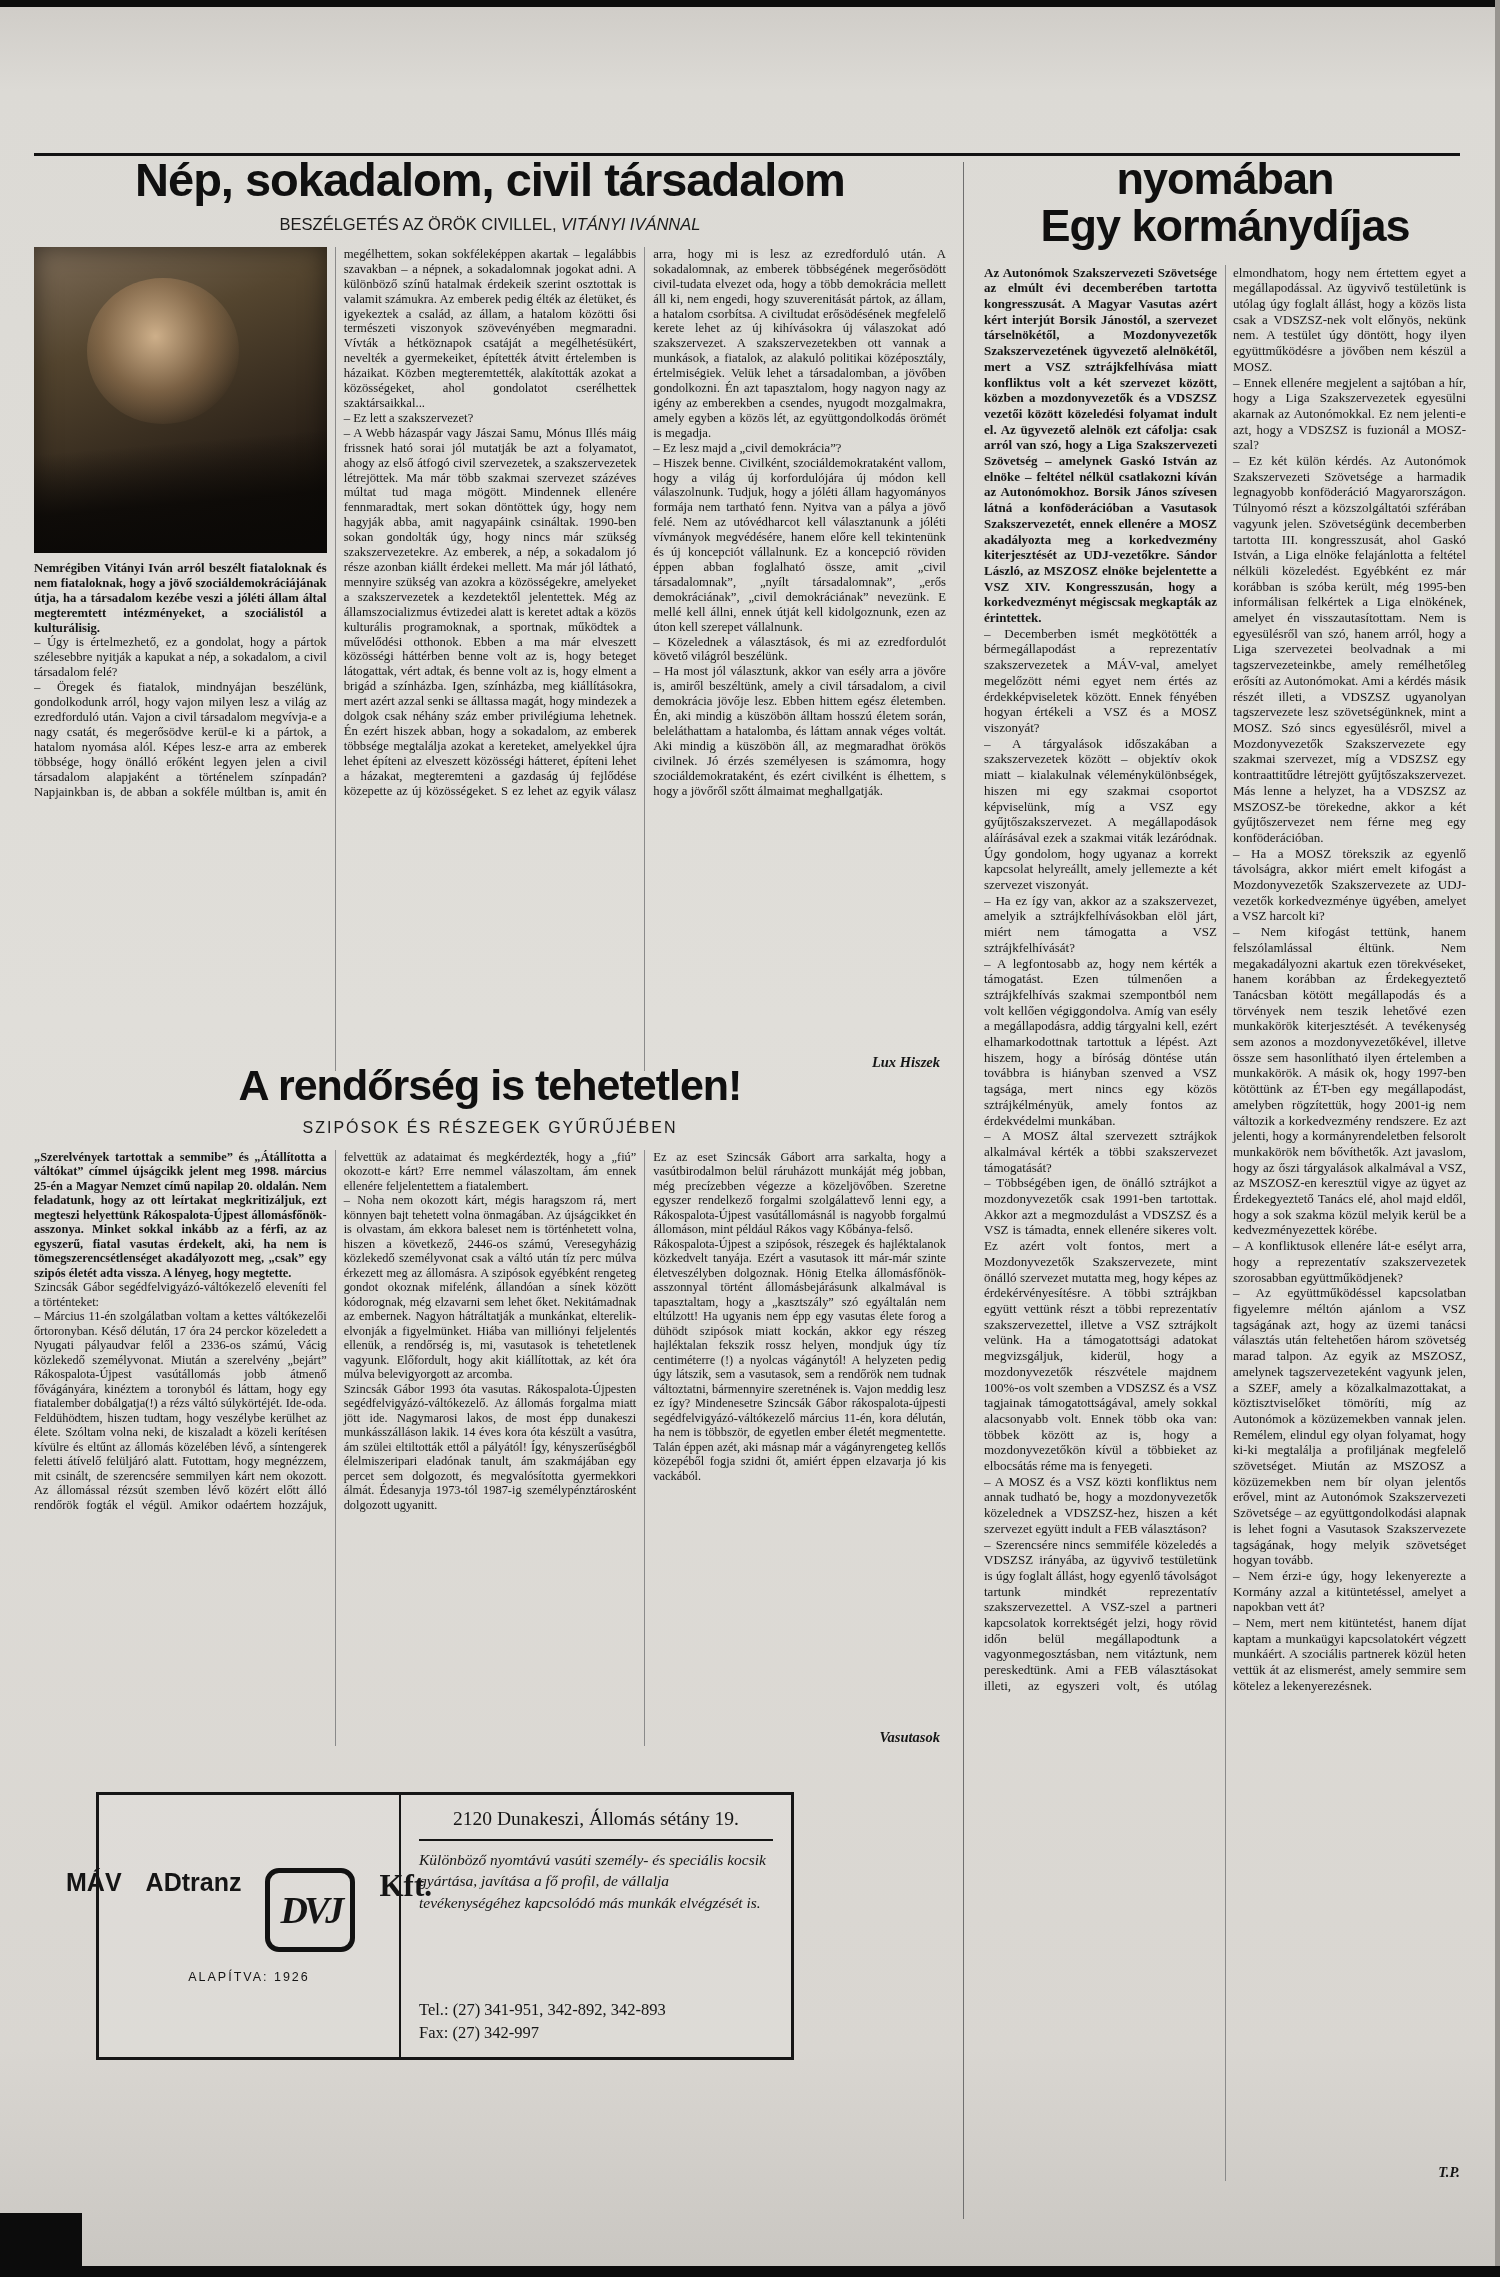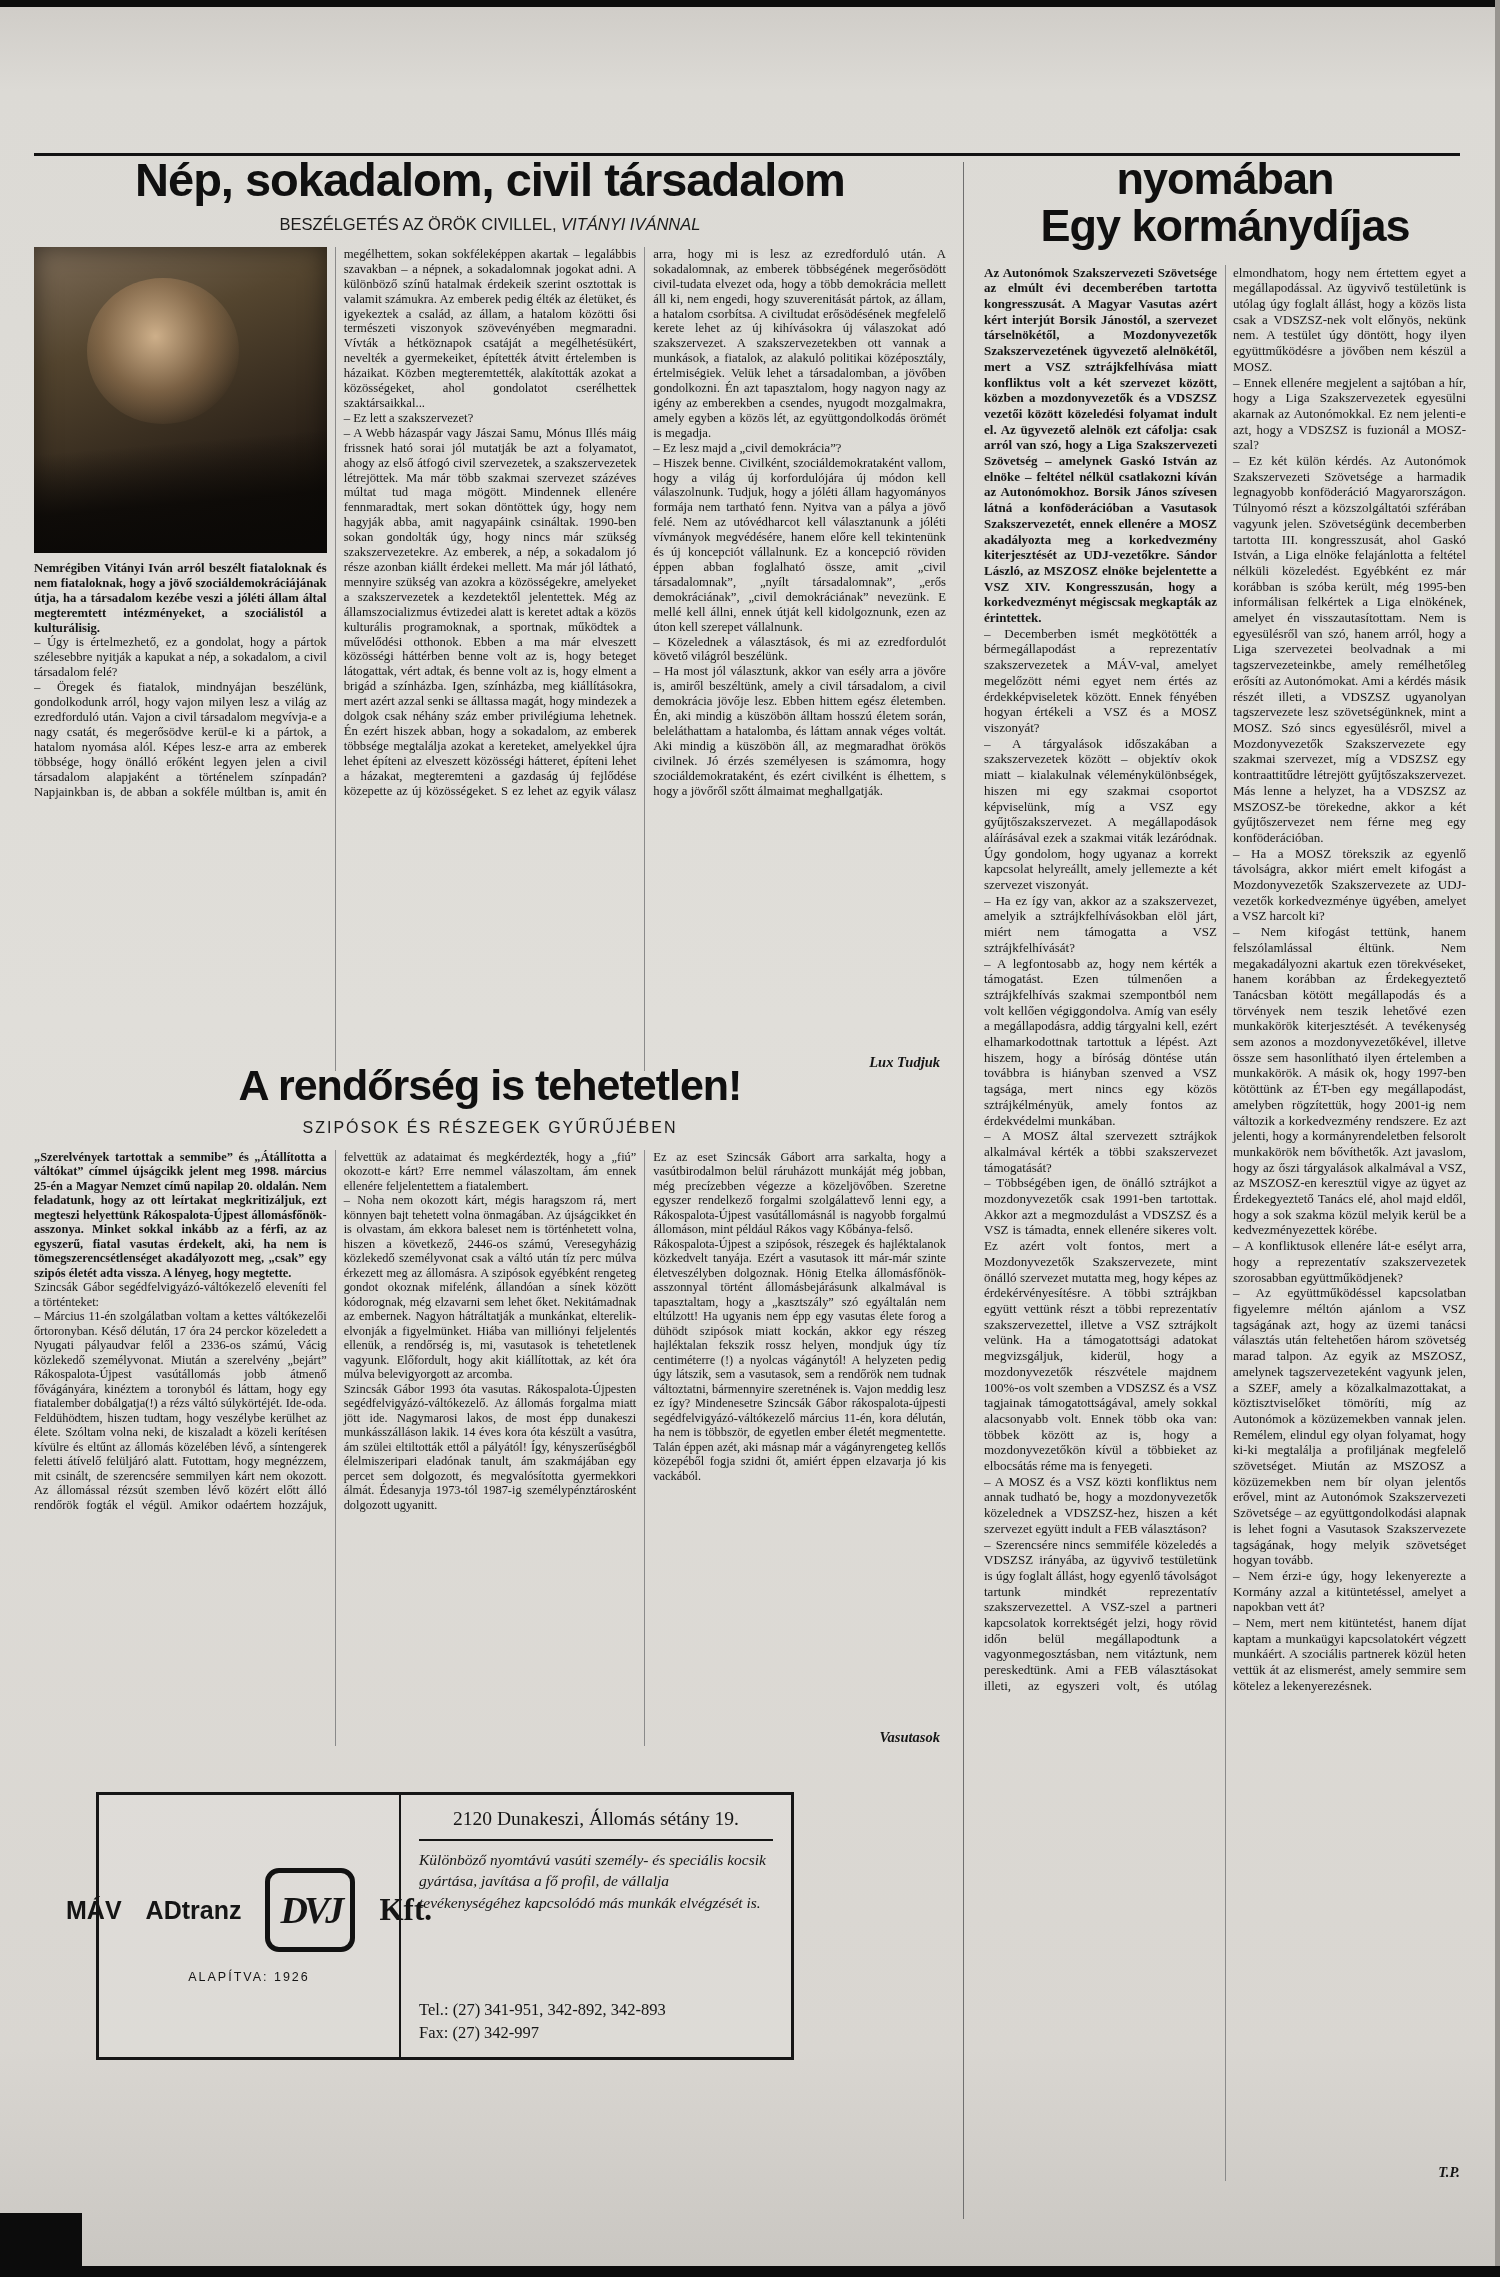--- a/index.html
+++ b/index.html
@@ -67,21 +67,21 @@
   .art-gov .headline { font-size:45px; line-height:1.04; }
   .art-gov .body-wrap { margin-top:15px; height:1916px; }
   .art-gov .cols { height:1916px; column-count:2; column-gap:16px;
                    font-size:13px; line-height:15.7px; }
 
   
   .ad-box { position:absolute; left:96px; top:1792px; width:692px; height:262px;
             border:3px solid #161616; display:flex; background:rgba(255,255,255,.12); }
   .ad-left { width:300px; border-right:2px solid #161616; display:flex; flex-direction:column;
              align-items:center; justify-content:center; gap:8px; }
-  .ad-brandrow { display:flex; align-items:center; gap:24px; }
+  .ad-brandrow { display:flex; gap:24px; }
   .ad-mav { font-family:"Liberation Sans",sans-serif; font-weight:700; font-size:25px; }
   .ad-adtranz { font-family:"Liberation Sans",sans-serif; font-weight:700; font-size:25px; }
   .dvj-logo { width:80px; height:74px; border:5px solid #121212; border-radius:14px;
               display:flex; align-items:center; justify-content:center;
               font-style:italic; font-weight:bold; font-size:38px; letter-spacing:-4px; }
   .ad-kft { font-size:31px; font-weight:bold; }
   .ad-founded { font-family:"Liberation Sans",sans-serif; font-size:12.5px; letter-spacing:2px;
                 margin-top:10px; }
   .ad-right { flex:1; padding:13px 18px 14px; display:flex; flex-direction:column; }
   .ad-address { font-weight:normal; font-size:19.5px; text-align:center; }
@@ -112,21 +112,21 @@
         <div class="lead flow">Nemrégiben Vitányi Iván arról beszélt fiataloknak és nem fiataloknak, hogy a jövő szociáldemokráciájának útja, ha a társadalom kezébe veszi a jóléti állam által megteremtett intézményeket, a szociálistól a kulturálisig.</div>
         <div class="flow">– Úgy is értelmezhető, ez a gondolat, hogy a pártok szélesebbre nyitják a kapukat a nép, a sokadalom, a civil társadalom felé?
 – Öregek és fiatalok, mindnyájan beszélünk, gondolkodunk arról, hogy vajon milyen lesz a világ az ezredforduló után. Vajon a civil társadalom megvívja-e a nagy csatát, és megerősödve kerül-e ki a pártok, a hatalom nyomása alól. Képes lesz-e arra az emberek többsége, hogy önálló erőként legyen jelen a civil társadalom alapjaként a történelem színpadán? Napjainkban is, de abban a sokféle múltban is, amit én megélhettem, sokan sokféleképpen akartak – legalábbis szavakban – a népnek, a sokadalomnak jogokat adni. A különböző színű hatalmak érdekeik szerint osztottak is valamit számukra. Az emberek pedig élték az életüket, és igyekeztek a család, az állam, a hatalom közötti ősi természeti viszonyok szövevényében megmaradni. Vívták a hétköznapok csatáját a megélhetésükért, nevelték a gyermekeiket, építették átvitt értelemben is házaikat. Közben megteremtették, alakították azokat a közösségeket, ahol gondolatot cserélhettek szaktársaikkal...
 – Ez lett a szakszervezet?
 – A Webb házaspár vagy Jászai Samu, Mónus Illés máig frissnek ható sorai jól mutatják be azt a folyamatot, ahogy az első átfogó civil szervezetek, a szakszervezetek létrejöttek. Ma már több szakmai szervezet százéves múltat tud maga mögött. Mindennek ellenére fennmaradtak, mert sokan döntöttek úgy, hogy nem hagyják abba, amit nagyapáink csináltak. 1990-ben sokan gondolták úgy, hogy nincs már szükség szakszervezetekre. Az emberek, a nép, a sokadalom jó része azonban kiállt érdekei mellett. Ma már jól látható, mennyire szükség van azokra a közösségekre, amelyeket a szakszervezetek a kezdetektől jelentettek. Még az államszocializmus évtizedei alatt is keretet adtak a közös kulturális programoknak, a sportnak, működtek a művelődési otthonok. Ebben a ma már elveszett közösségi háttérben benne volt az is, hogy beteget látogattak, vért adtak, és benne volt az is, hogy elment a brigád a színházba. Igen, színházba, meg kiállításokra, mert azért azzal senki se álltassa magát, hogy mindezek a dolgok csak néhány száz ember privilégiuma lehetnek. Én ezért hiszek abban, hogy a sokadalom, az emberek többsége megtalálja azokat a kereteket, amelyekkel újra lehet építeni az elveszett közösségi hátteret, építeni lehet a házakat, megteremteni a gazdaság új fejlődése közepette az új közösségeket. S ez lehet az egyik válasz arra, hogy mi is lesz az ezredforduló után. A sokadalomnak, az emberek többségének megerősödött civil-tudata elvezet oda, hogy a több demokrácia mellett áll ki, nem engedi, hogy szuverenitását pártok, az állam, a hatalom csorbítsa. A civiltudat erősödésének megfelelő kerete lehet az új kihívásokra új válaszokat adó szakszervezet. A szakszervezetekben ott vannak a munkások, a fiatalok, az alakuló politikai középosztály, értelmiségiek. Velük lehet a társadalomban, a jövőben gondolkozni. Én azt tapasztalom, hogy nagyon nagy az igény az emberekben a csendes, nyugodt mozgalmakra, amely egyben a közös lét, az együttgondolkodás örömét is megadja.
 – Ez lesz majd a „civil demokrácia”?
 – Hiszek benne. Civilként, szociáldemokrataként vallom, hogy a világ új korfordulójára új módon kell válaszolnunk. Tudjuk, hogy a jóléti állam hagyományos formája nem tartható fenn. Nyitva van a pálya a jövő felé. Nem az utóvédharcot kell választanunk a jóléti vívmányok megvédésére, hanem előre kell tekintenünk és új koncepciót vállalnunk. Ez a koncepció röviden éppen abban foglalható össze, amit „civil társadalomnak”, „nyílt társadalomnak”, „erős demokráciának”, „civil demokráciának” nevezünk. E mellé kell állni, ennek útját kell kidolgoznunk, ezen az úton kell szerepet vállalnunk.
 – Közelednek a választások, és mi az ezredfordulót követő világról beszélünk.
 – Ha most jól választunk, akkor van esély arra a jövőre is, amiről beszéltünk, amely a civil társadalom, a civil demokrácia jövője lesz. Ebben hittem egész életemben. Én, aki mindig a küszöbön álltam hosszú életem során, beleláthattam a hatalomba, és láttam annak véges voltát. Aki mindig a küszöbön áll, az megmaradhat örökös civilnek. Jó érzés személyesen is számomra, hogy szociáldemokrataként, és ezért civilként is élhettem, s hogy a jövőről szőtt álmaimat meghallgatják.</div>
       </div>
-      <div class="signature">Lux Tudjuk</div>
+      <div class="signature">Lux Hiszek</div>
     </div>
   </section>
 
   <section class="art-police">
     <h2 class="headline">A rendőrség is tehetetlen!</h2>
     <div class="kicker">SZIPÓSOK ÉS RÉSZEGEK GYŰRŰJÉBEN</div>
     <div class="body-wrap">
       <div class="cols">
         <div class="lead flow">„Szerelvények tartottak a semmibe” és „Átállította a váltókat” címmel újságcikk jelent meg 1998. március 25-én a Magyar Nemzet című napilap 20. oldalán. Nem feladatunk, hogy az ott leírtakat megkritizáljuk, ezt megteszi helyettünk Rákospalota-Újpest állomásfőnök-asszonya. Minket sokkal inkább az a férfi, az az egyszerű, fiatal vasutas érdekelt, aki, ha nem is tömegszerencsétlenséget akadályozott meg, „csak” egy szipós életét adta vissza. A lényeg, hogy megtette.</div>
         <div class="flow">Szincsák Gábor segédfelvigyázó-váltókezelő eleveníti fel a történteket:

